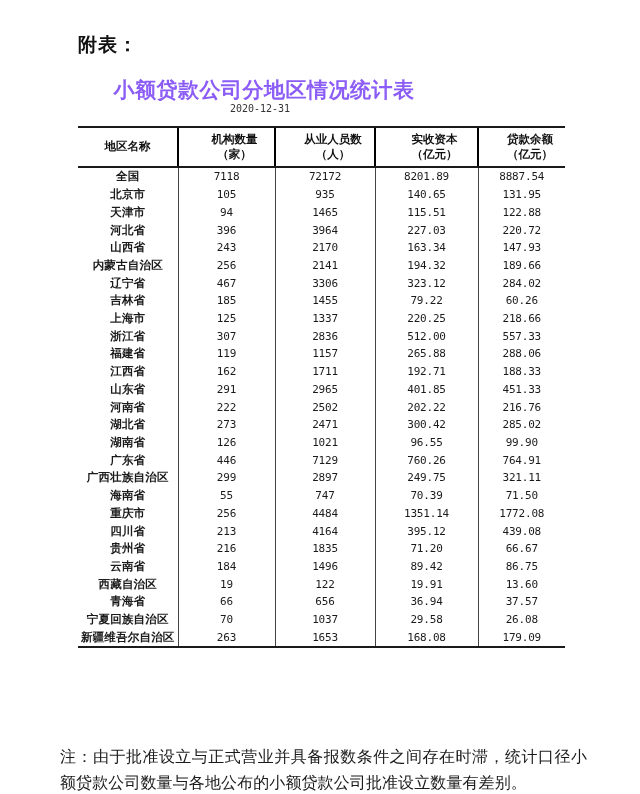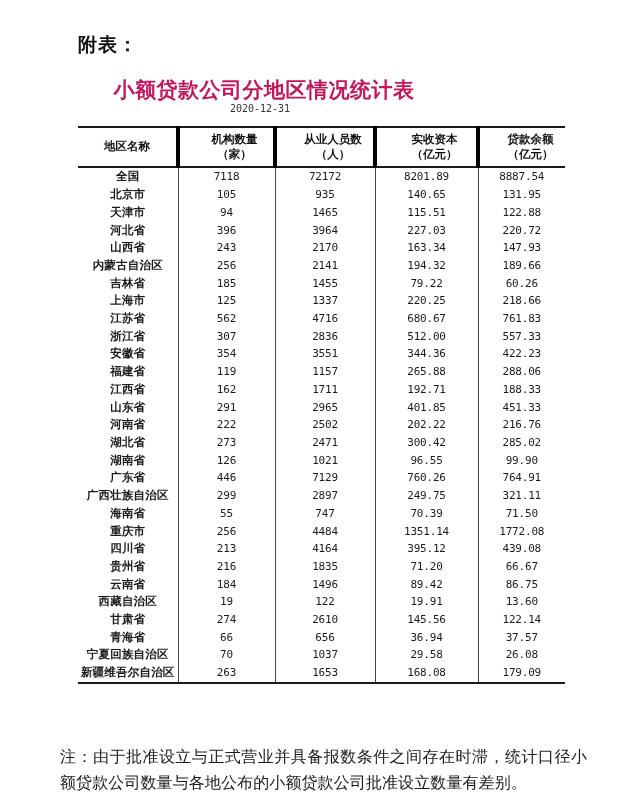--- a/index.html
+++ b/index.html
@@ -34,21 +34,21 @@
   .doc-title {
     position: absolute;
     left: 0;
     right: 0;
     top: 76px;
     text-align: center;
     font-family: "DejaVu Serif", "Liberation Serif", serif;
     font-size: 21px;
     font-weight: 700;
     letter-spacing: 0.5px;
-    color: #be185d;
+    color: #8b5cf6;
   }
   .doc-date {
     position: absolute;
     left: 0;
     right: 8px;
     top: 103px;
     text-align: center;
     font-family: "DejaVu Sans Mono", "Liberation Mono", monospace;
     font-size: 10px;
     color: #333;
@@ -77,21 +77,21 @@
     border-bottom: 2.2px solid #1a1a1a;
     padding: 4px 0 5px 0;
     font-family: "DejaVu Serif", "Liberation Serif", serif;
     font-size: 11.5px;
     font-weight: 700;
     text-align: center;
     line-height: 1.28;
     color: #111;
     vertical-align: middle;
   }
-  table.stat thead th.vline { border-left: 4px solid #000000; padding-left: 16px; }
+  table.stat thead th.vline { border-left: 2px solid #000000; padding-left: 16px; }
 
   table.stat tbody td {
     padding: 0;
     height: 17.7px;
     line-height: 17.7px;
     font-size: 11px;
     text-align: center;
     color: #1a1a1a;
     white-space: nowrap;
     overflow: hidden;
@@ -204,55 +204,48 @@
             <td class="num vline">147.93</td>
           </tr>
           <tr>
             <td class="region">内蒙古自治区</td>
             <td class="num vline">256</td>
             <td class="num vline">2141</td>
             <td class="num vline">194.32</td>
             <td class="num vline">189.66</td>
           </tr>
           <tr>
+            <td class="region">辽宁省</td>
+            <td class="num vline">467</td>
+            <td class="num vline">3306</td>
+            <td class="num vline">323.12</td>
+            <td class="num vline">284.02</td>
+          </tr>
+          <tr>
             <td class="region">吉林省</td>
             <td class="num vline">185</td>
             <td class="num vline">1455</td>
             <td class="num vline">79.22</td>
             <td class="num vline">60.26</td>
           </tr>
           <tr>
             <td class="region">上海市</td>
             <td class="num vline">125</td>
             <td class="num vline">1337</td>
             <td class="num vline">220.25</td>
             <td class="num vline">218.66</td>
           </tr>
           <tr>
-            <td class="region">江苏省</td>
-            <td class="num vline">562</td>
-            <td class="num vline">4716</td>
-            <td class="num vline">680.67</td>
-            <td class="num vline">761.83</td>
-          </tr>
-          <tr>
             <td class="region">浙江省</td>
             <td class="num vline">307</td>
             <td class="num vline">2836</td>
             <td class="num vline">512.00</td>
             <td class="num vline">557.33</td>
           </tr>
           <tr>
-            <td class="region">安徽省</td>
-            <td class="num vline">354</td>
-            <td class="num vline">3551</td>
-            <td class="num vline">344.36</td>
-            <td class="num vline">422.23</td>
-          </tr>
-          <tr>
             <td class="region">福建省</td>
             <td class="num vline">119</td>
             <td class="num vline">1157</td>
             <td class="num vline">265.88</td>
             <td class="num vline">288.06</td>
           </tr>
           <tr>
             <td class="region">江西省</td>
             <td class="num vline">162</td>
             <td class="num vline">1711</td>
@@ -337,27 +330,20 @@
             <td class="num vline">86.75</td>
           </tr>
           <tr>
             <td class="region">西藏自治区</td>
             <td class="num vline">19</td>
             <td class="num vline">122</td>
             <td class="num vline">19.91</td>
             <td class="num vline">13.60</td>
           </tr>
           <tr>
-            <td class="region">甘肃省</td>
-            <td class="num vline">274</td>
-            <td class="num vline">2610</td>
-            <td class="num vline">145.56</td>
-            <td class="num vline">122.14</td>
-          </tr>
-          <tr>
             <td class="region">青海省</td>
             <td class="num vline">66</td>
             <td class="num vline">656</td>
             <td class="num vline">36.94</td>
             <td class="num vline">37.57</td>
           </tr>
           <tr>
             <td class="region">宁夏回族自治区</td>
             <td class="num vline">70</td>
             <td class="num vline">1037</td>

